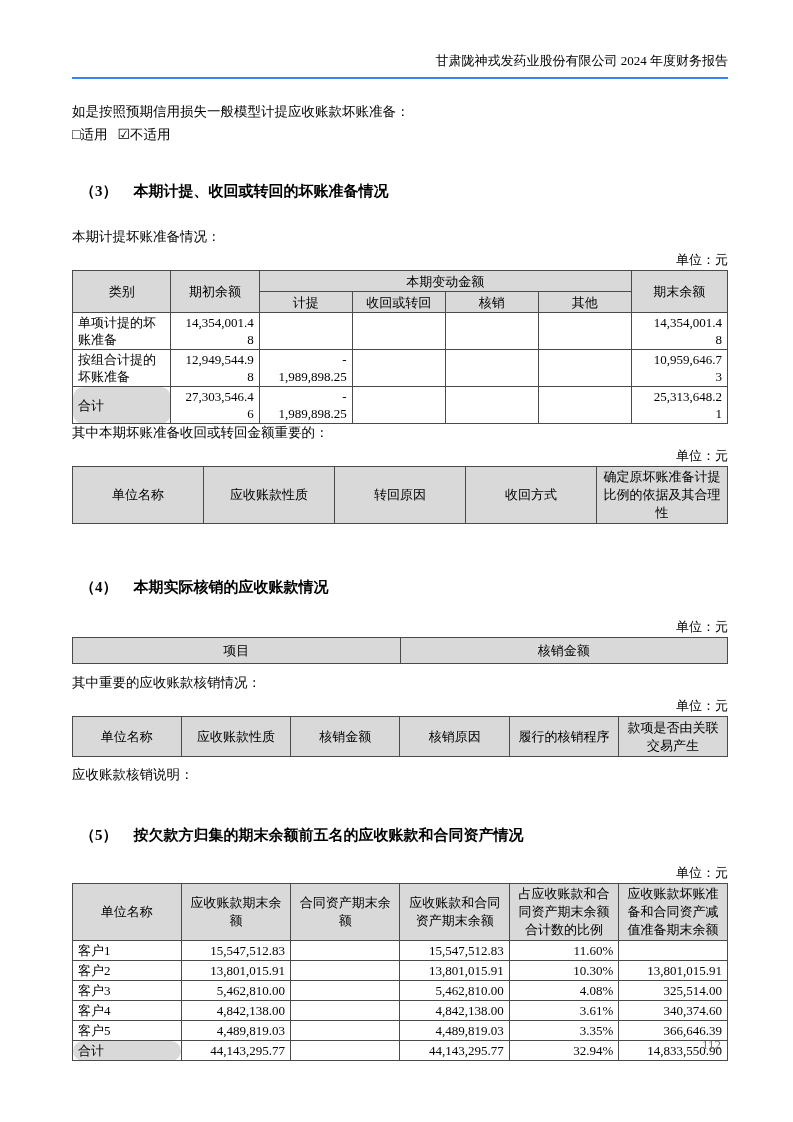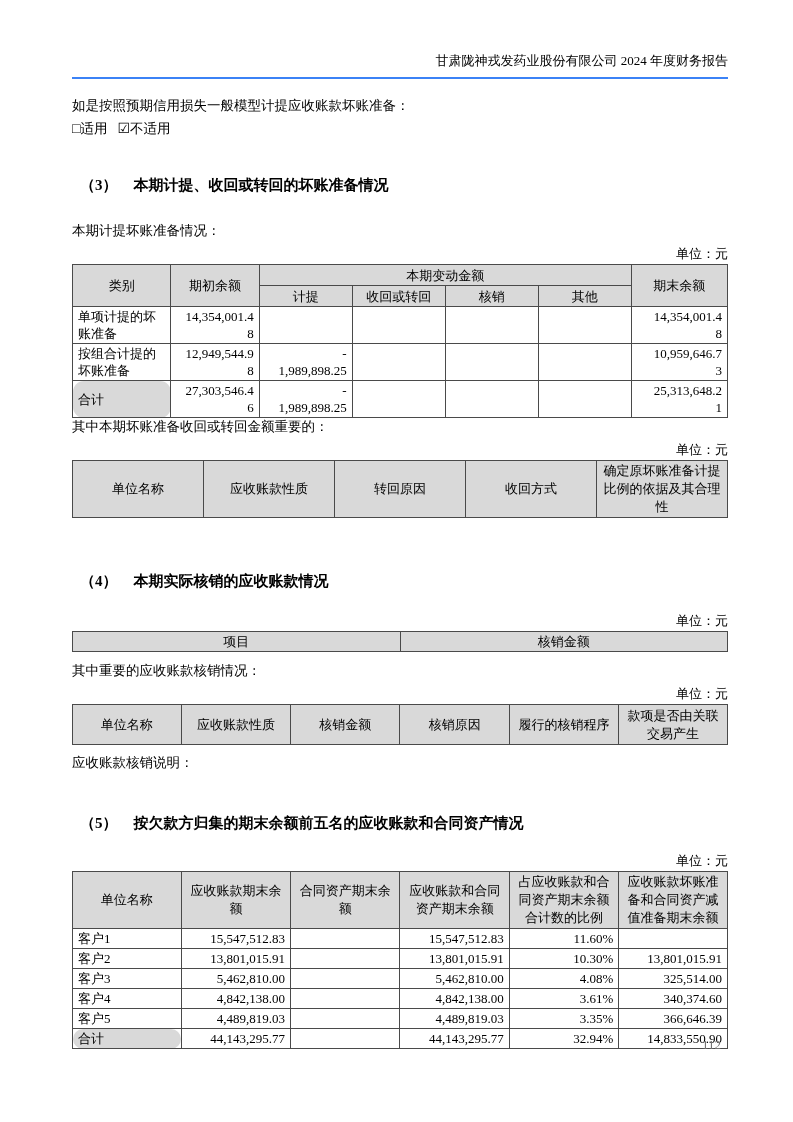--- a/index.html
+++ b/index.html
@@ -14,21 +14,21 @@
     padding:52px 65px 0 72px;
     overflow:hidden;
   }
   .doc-header{
     text-align:right;
     font-size:13px;
     padding-bottom:7px;
     border-bottom:2px solid #3b82f6;
   }
   .p-body{font-size:13.5px;line-height:18px;margin:0;}
-  .intro-line{margin-top:18px;font-family:Liberation Serif, serif;}
+  .intro-line{margin-top:24px;font-family:Liberation Serif, serif;}
   .checkbox-line{margin-top:5px;}
   .checkbox-line .box{font-size:14px;}
   .checkbox-line .lbl{margin-right:10px;}
   .sec-heading{
     font-size:15px;font-weight:bold;margin:0;
     display:flex;align-items:baseline;
   }
   .sec-heading .num{margin-left:8px;margin-right:16px;}
   .h3{margin-top:38px;}
   .h4{margin-top:54px;}
@@ -59,21 +59,21 @@
     line-height:17px;
   }
   td{line-height:17px;}
   .cell-label{text-align:left;border-radius:11px;}
   .cell-num{text-align:right;}
   .cell-total{background:#d9d9d9;}
   .t-provision th{height:21px;}
   .t-provision td{height:36px;}
   .t-provision tr.total-row td{height:26px;}
   .t-recovery th{height:54px;line-height:18px;}
-  .t-writeoff th{height:20px;}
+  .t-writeoff th{height:26px;}
   .t-detail th{height:40px;line-height:18px;}
   .t-top5 th{height:54px;line-height:18px;}
   .t-top5 td{height:17px;}
   .t-top5 tr.total-row td{height:20px;}
   .note{margin-top:0;font-family:Liberation Serif, serif;}
   .note-writeoff{margin-top:9px;}
   .note-gap{margin-top:10px;}
   .page-number{
     position:absolute;
     top:1037px;right:72px;

